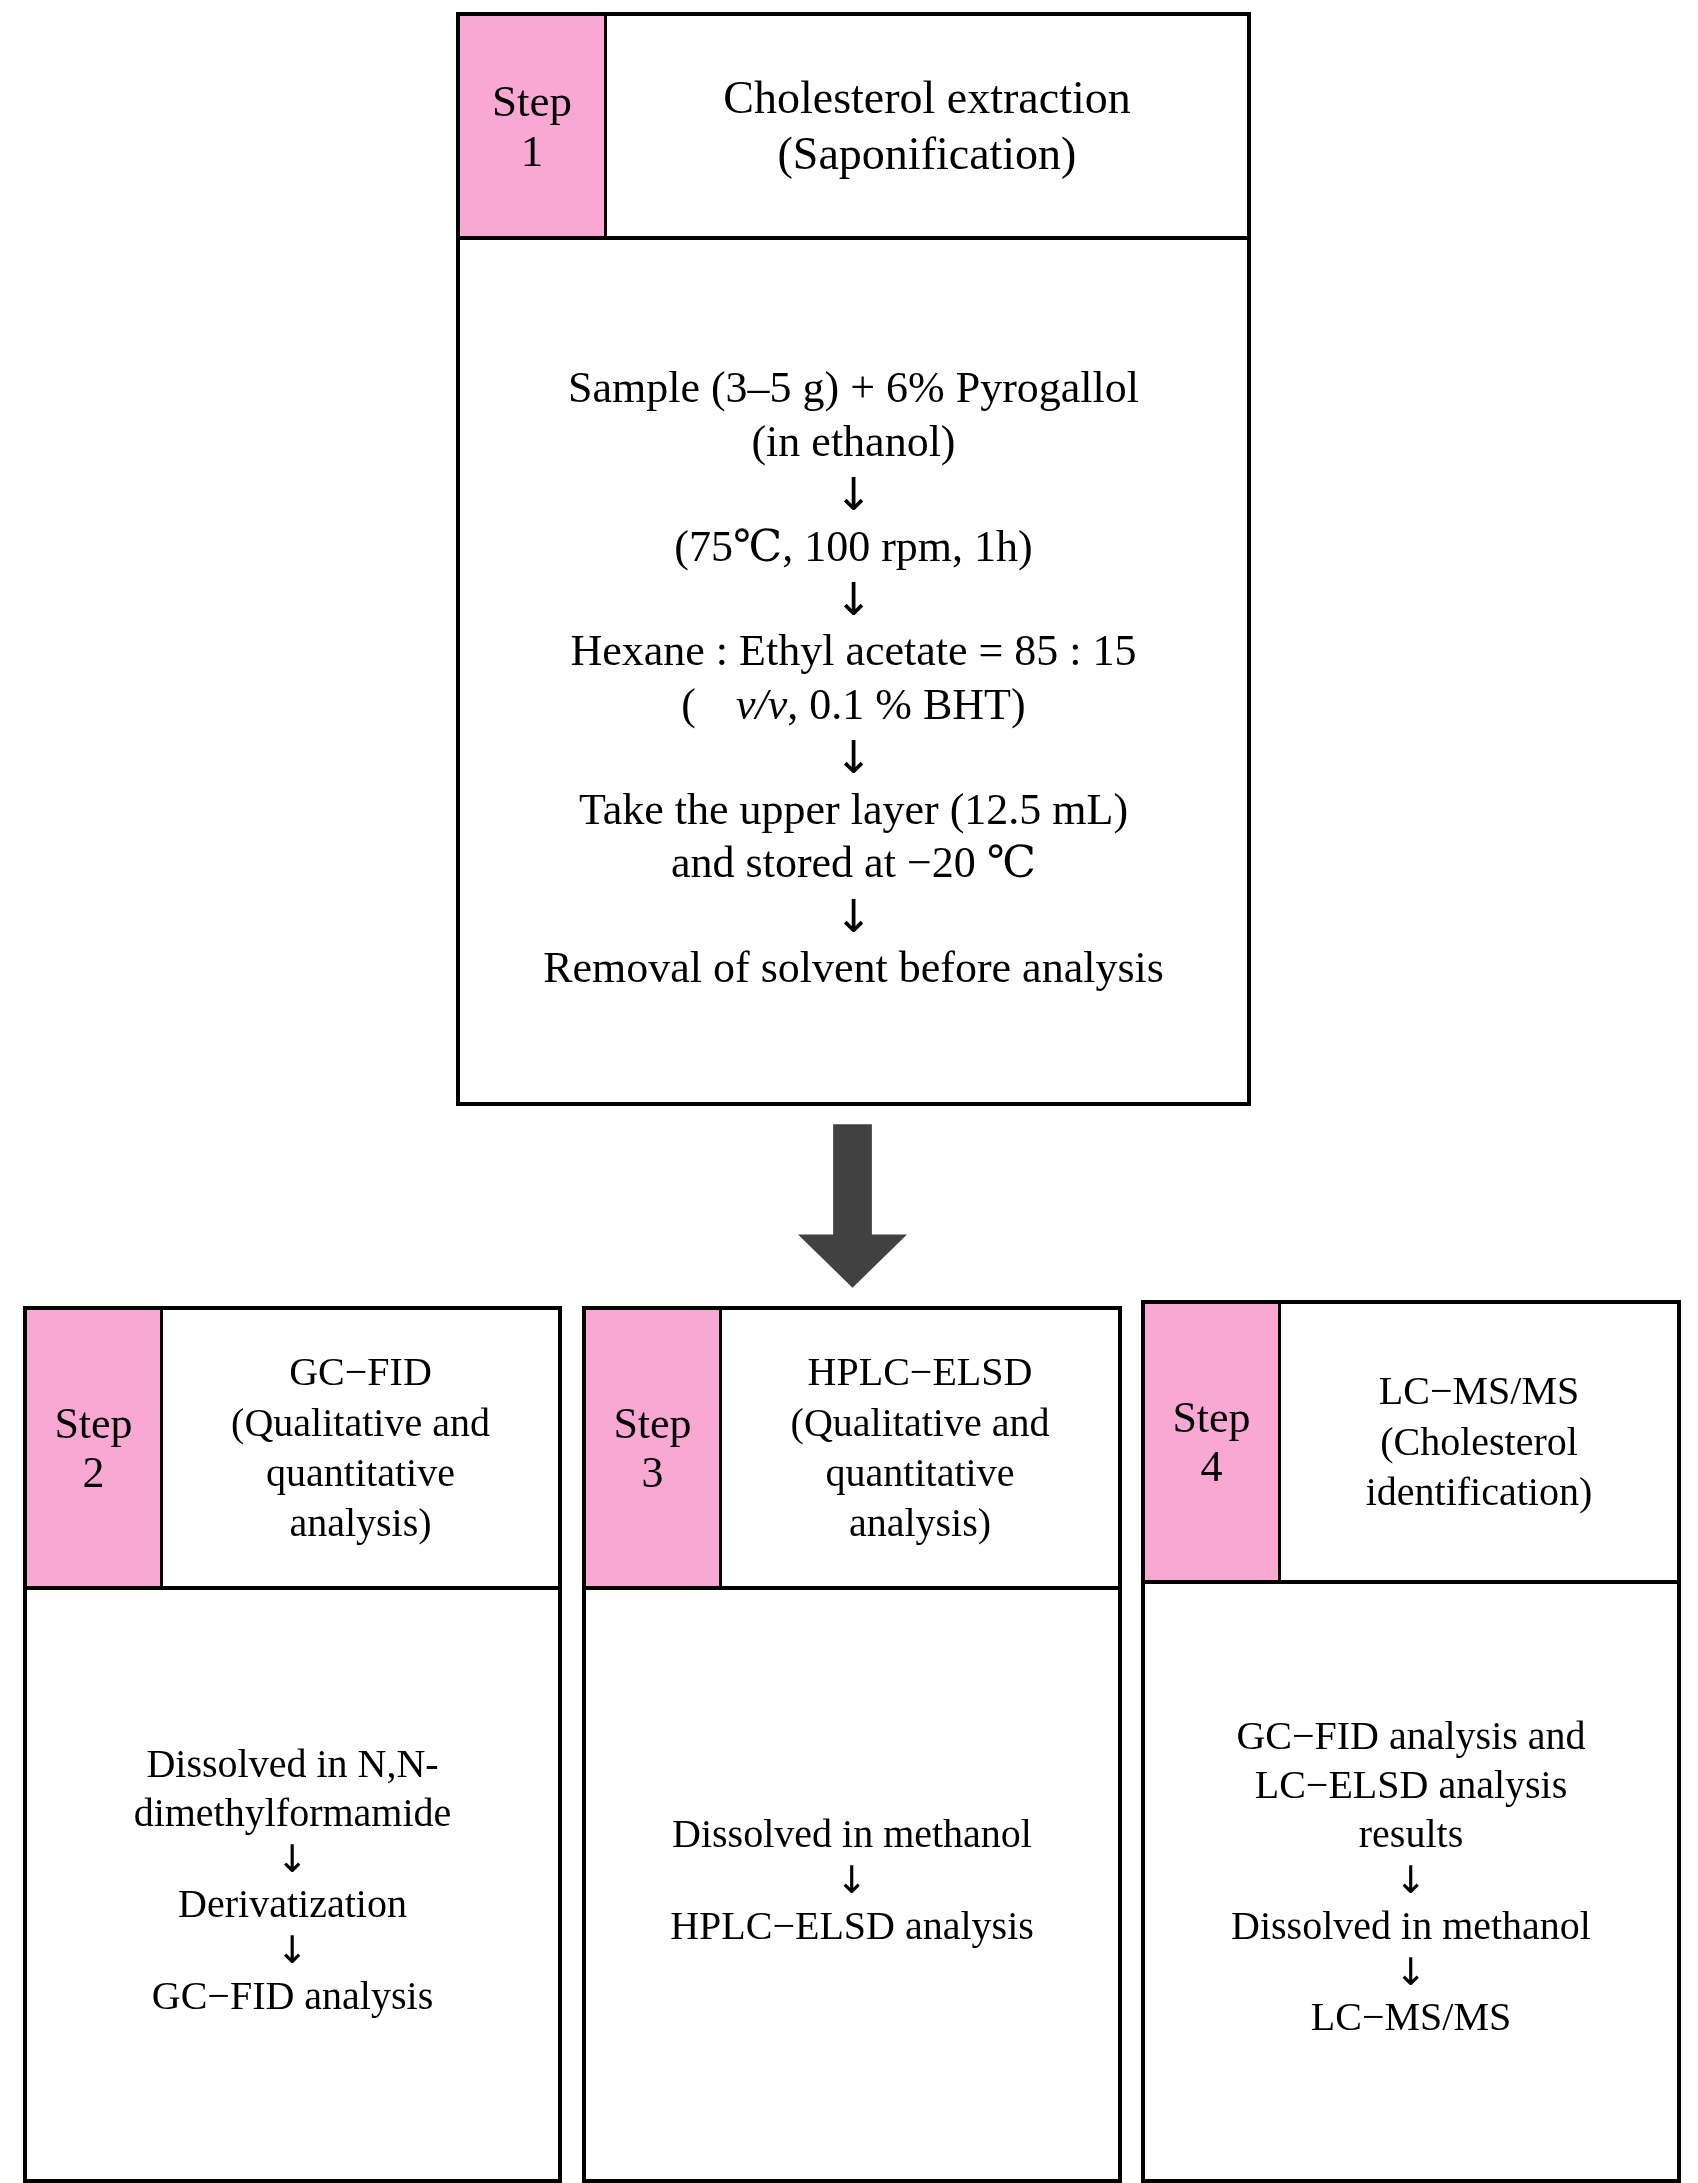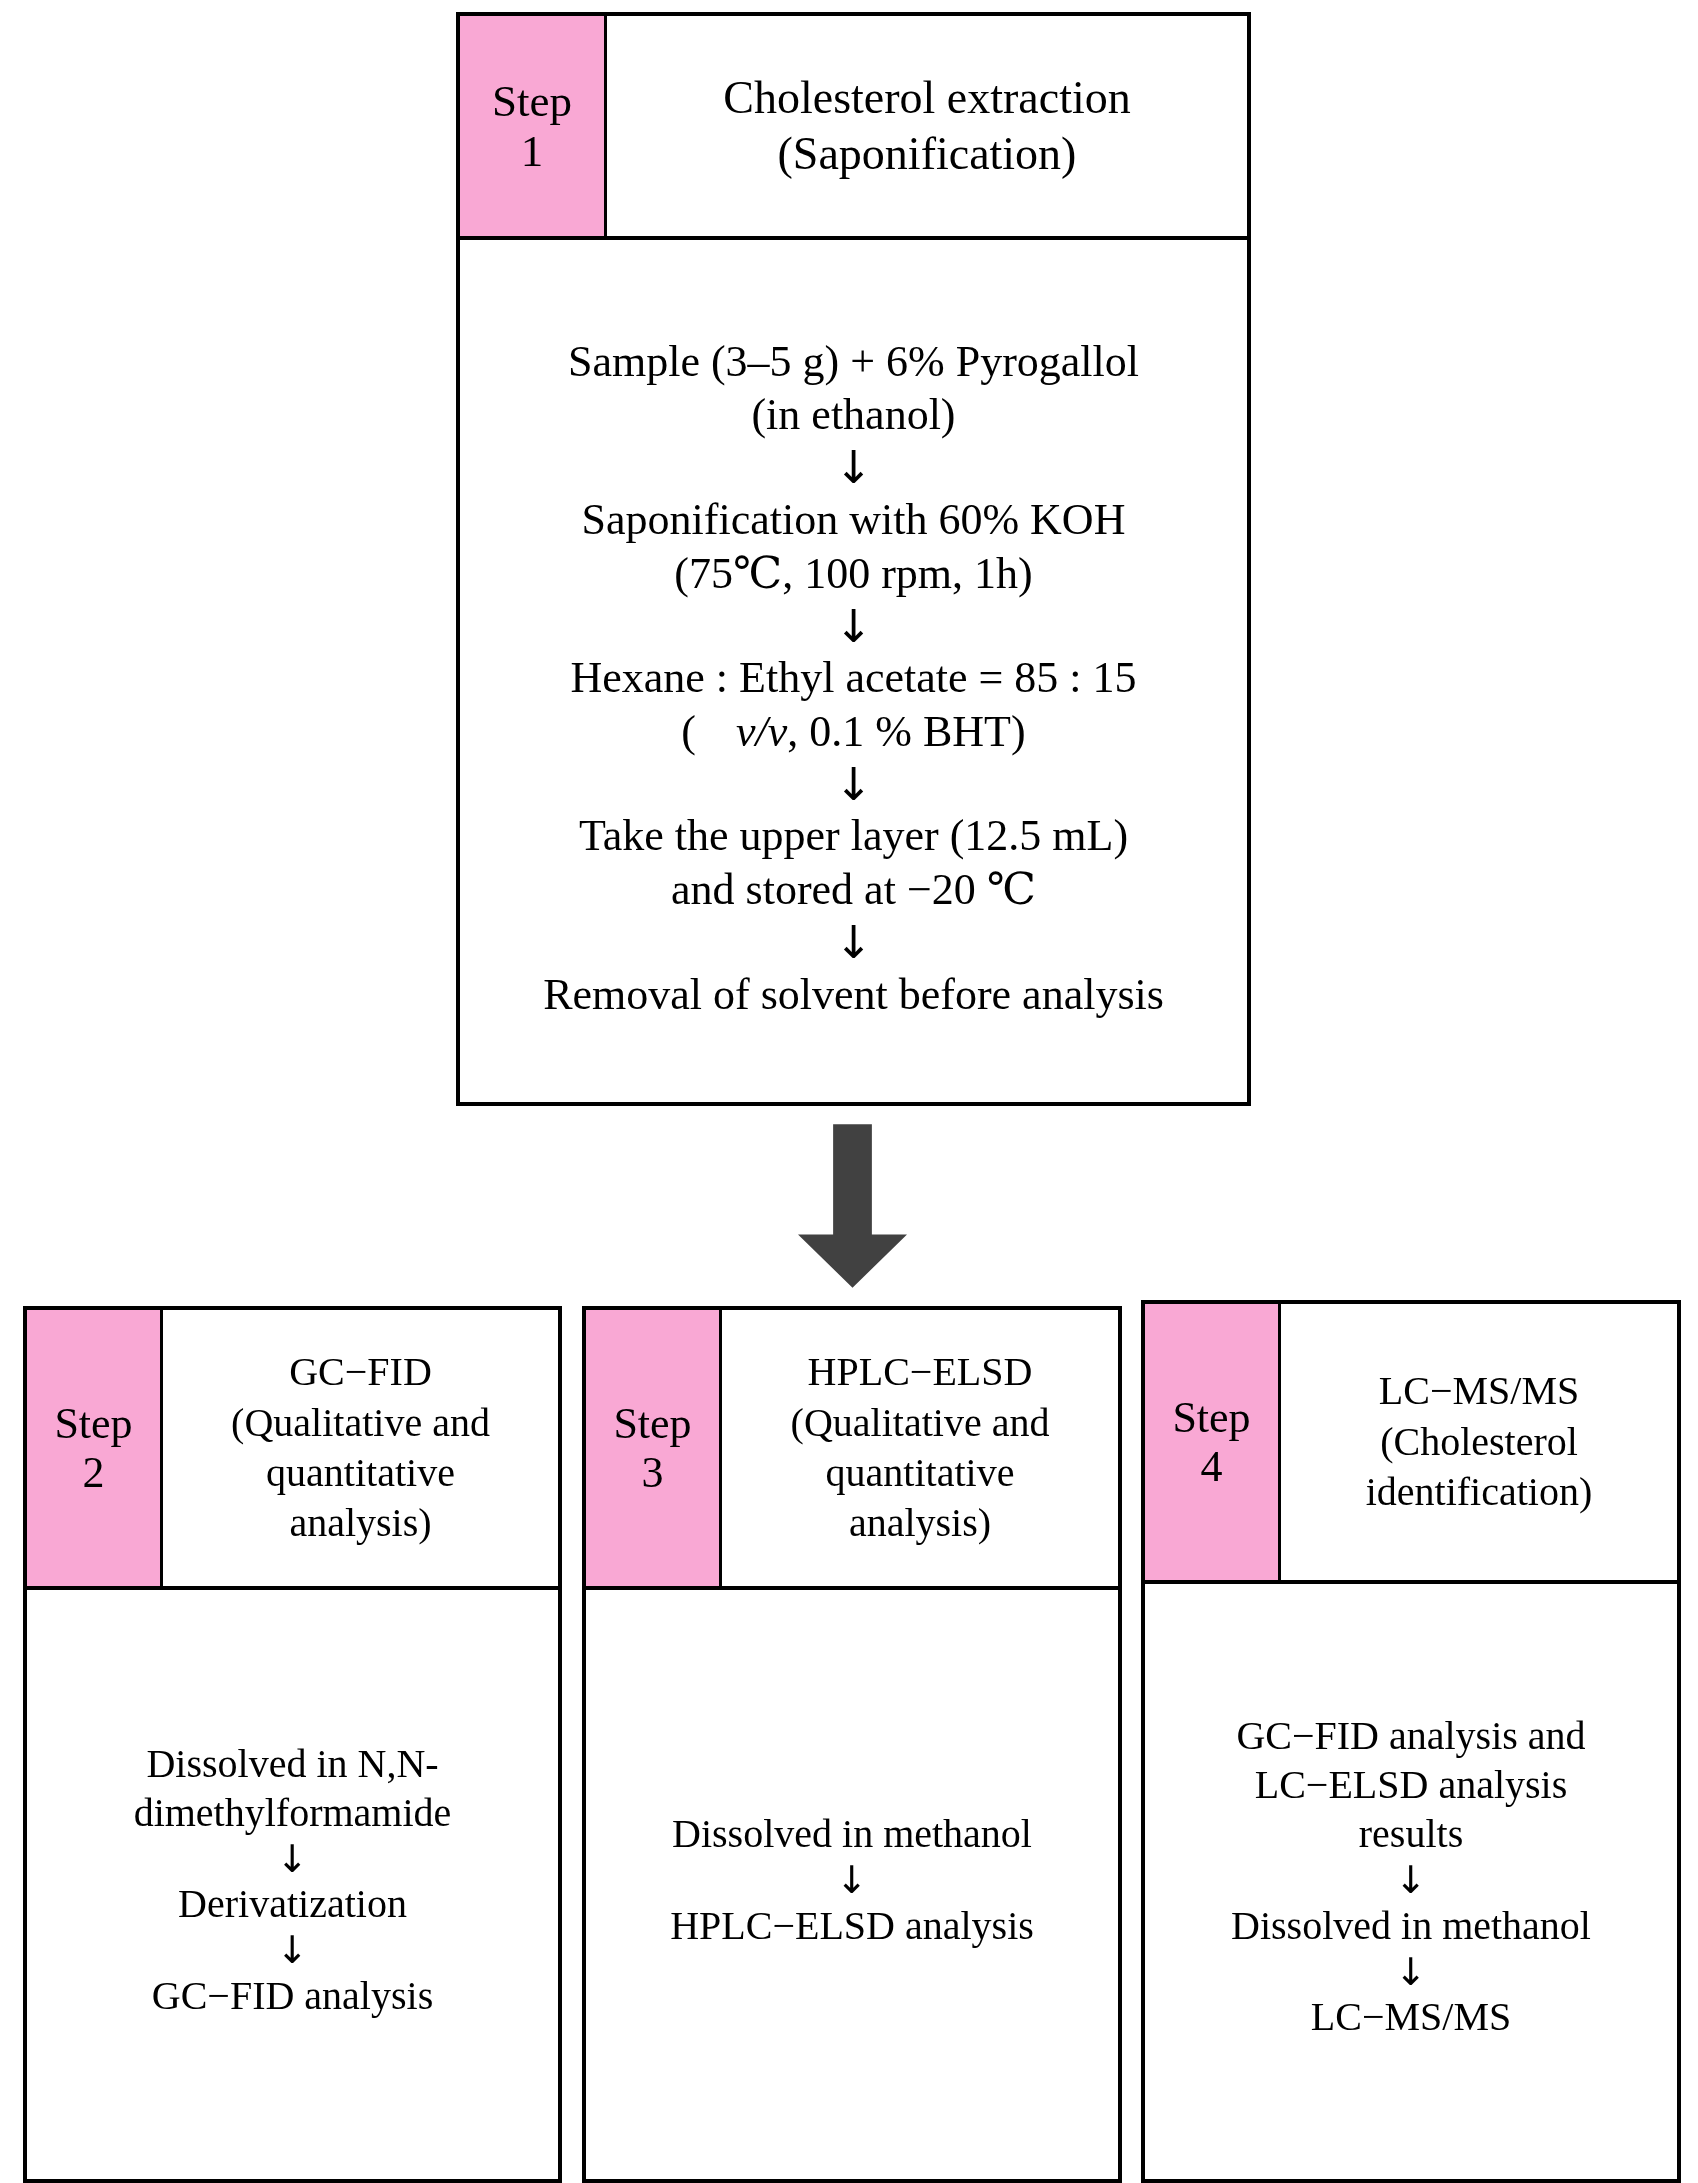--- a/index.html
+++ b/index.html
@@ -156,21 +156,20 @@
       <div>
         <span class="t-line">Cholesterol extraction</span>
         <span class="t-line">(Saponification)</span>
       </div>
     </div>
   </div>
   <div class="box-body">
     <span class="flow-line">Sample (3–5 g) + 6% Pyrogallol</span>
     <span class="flow-line">(in ethanol)</span>
     <span class="flow-arrow">↓</span>
-    <span class="flow-line">Saponification with 60% KOH</span>
     <span class="flow-line">(75℃, 100 rpm, 1h)</span>
     <span class="flow-arrow">↓</span>
     <span class="flow-line">Hexane : Ethyl acetate = 85 : 15</span>
     <span class="flow-line">(<span class="ital">v/v</span>, 0.1 % BHT)</span>
     <span class="flow-arrow">↓</span>
     <span class="flow-line">Take the upper layer (12.5 mL)</span>
     <span class="flow-line">and stored at −20 ℃</span>
     <span class="flow-arrow">↓</span>
     <span class="flow-line">Removal of solvent before analysis</span>
   </div>

